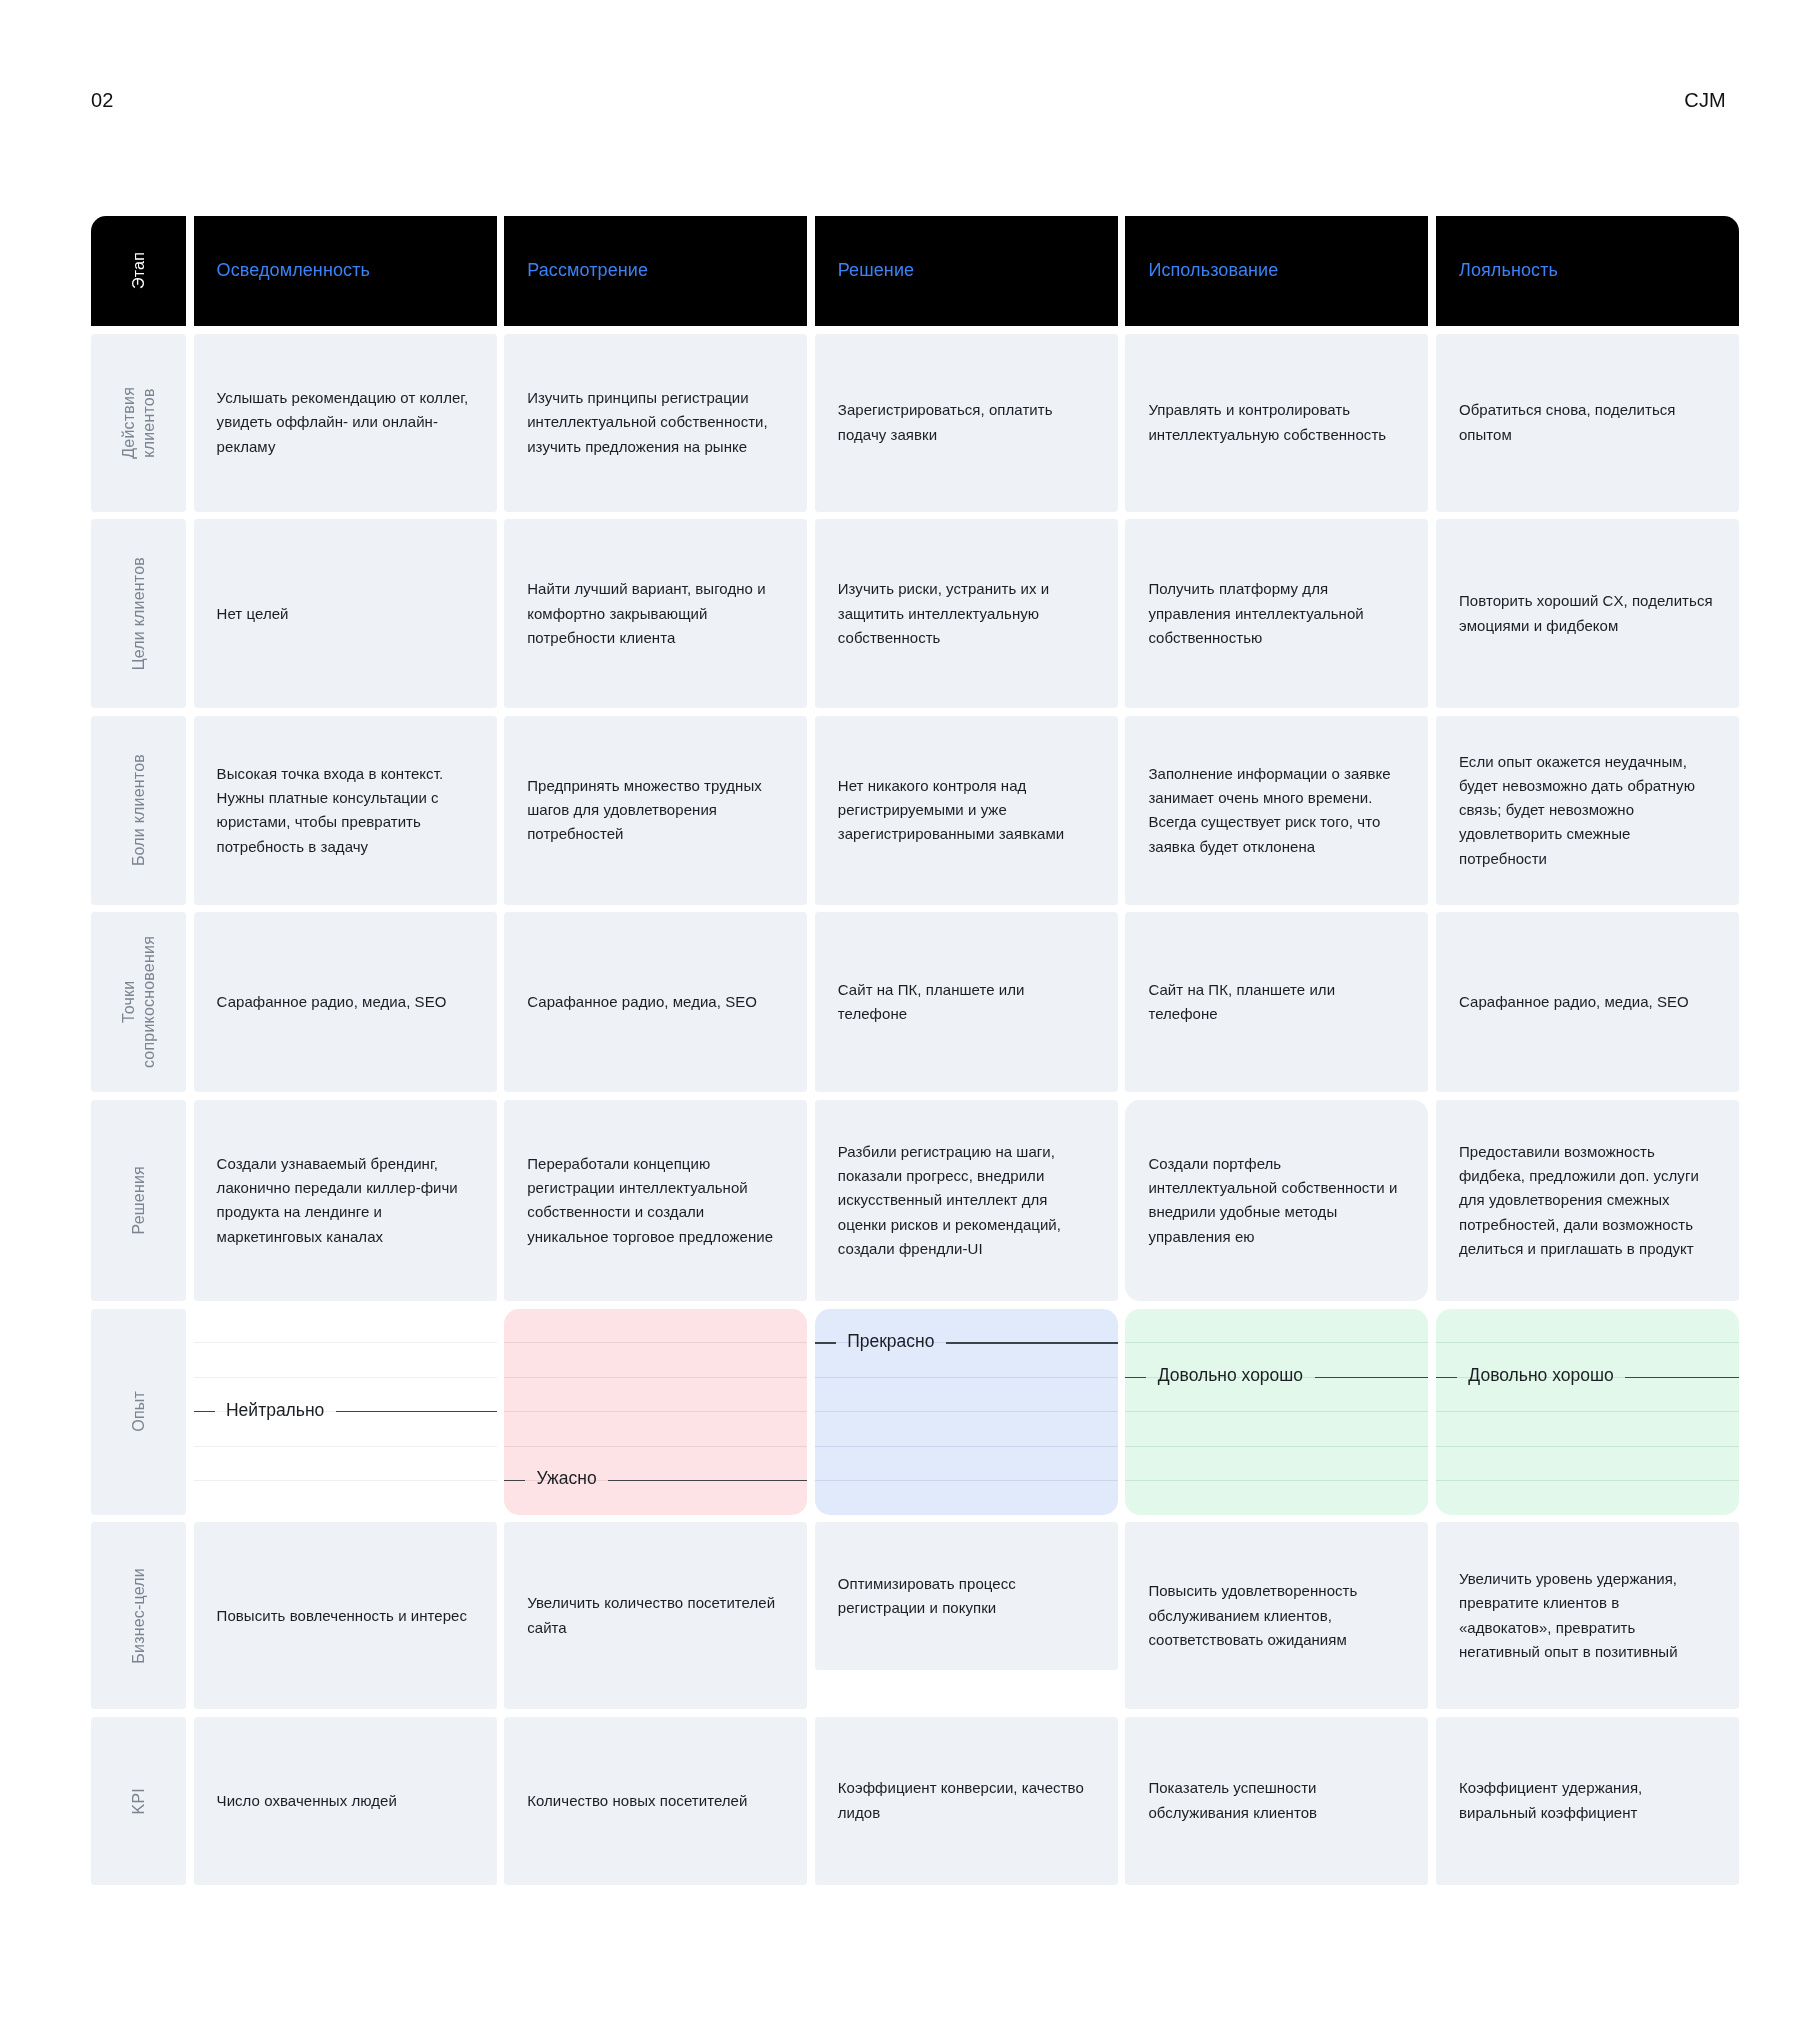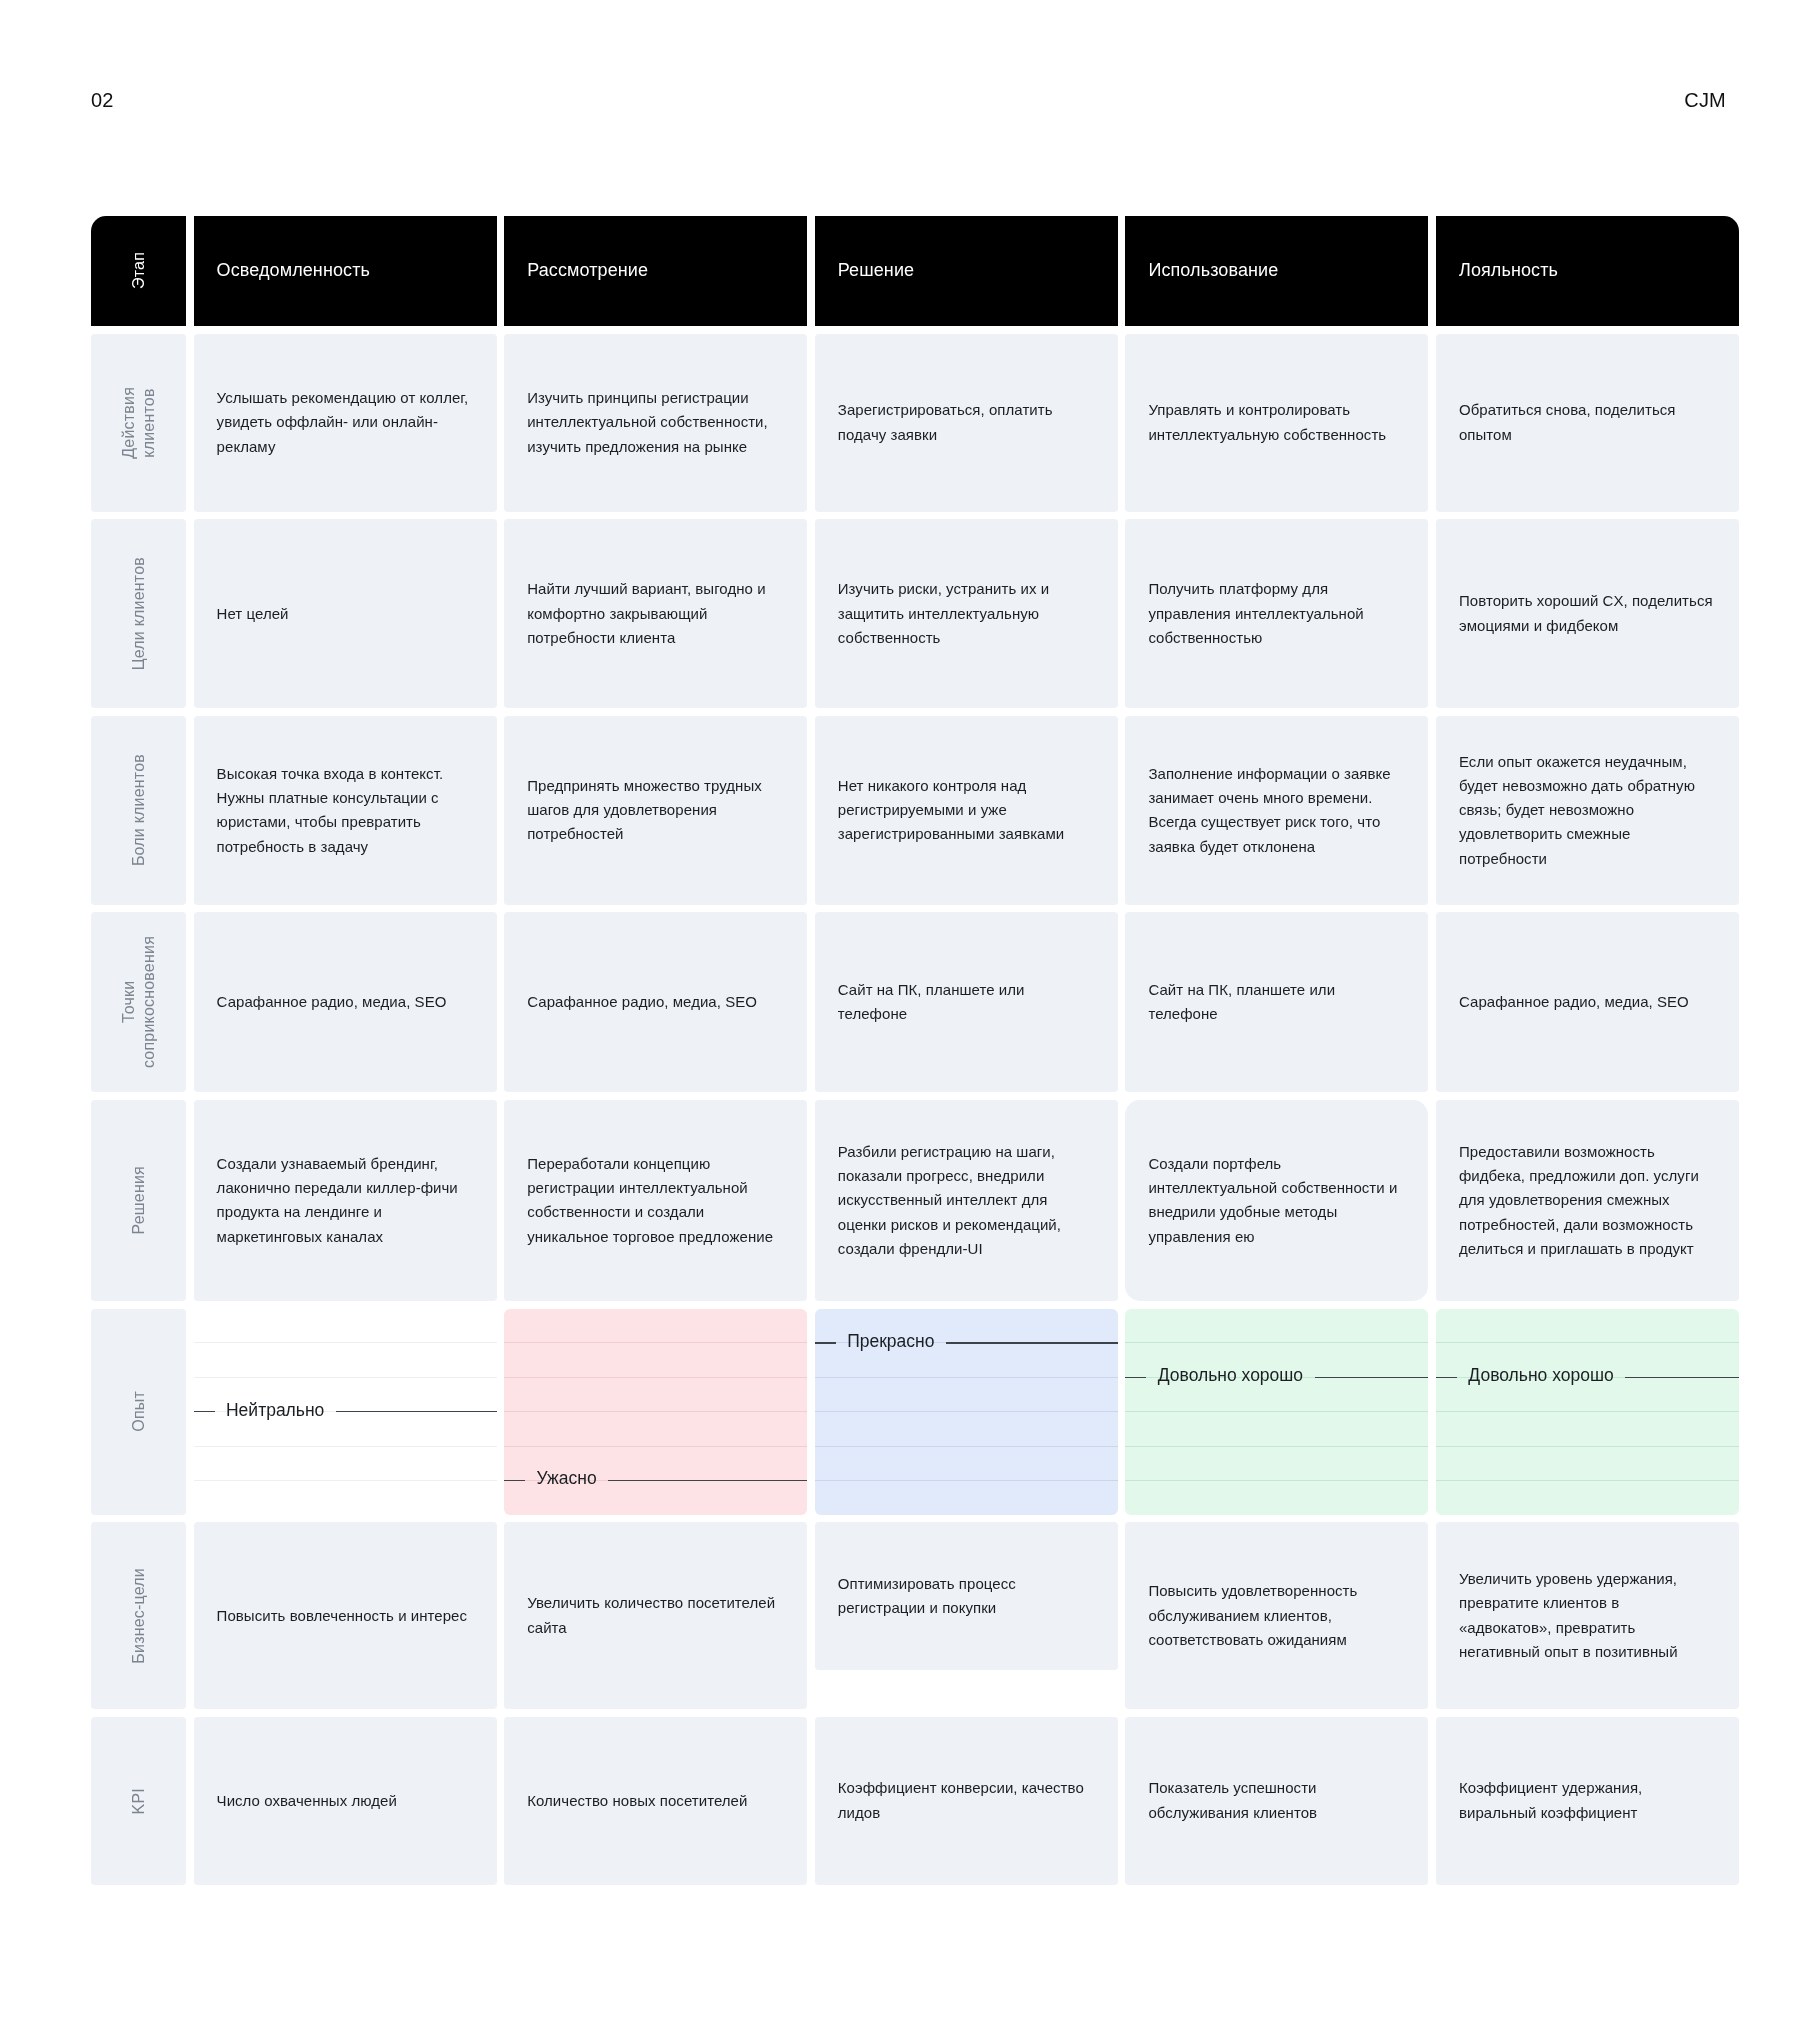--- a/index.html
+++ b/index.html
@@ -79,21 +79,21 @@
     line-height: 1.25;
     letter-spacing: 0.2px;
     text-align: center;
   }
   .hdr-col {
     display: flex;
     align-items: center;
     padding: 0 23px;
   }
   .hdr-col span {
-    color: #ffffff;
+    color: #3b82f6;
     font-size: 18px;
     line-height: 1.3;
     letter-spacing: 0.1px;
   }
 
   
   .rowlabel {
     background: #eef1f6;
     border-radius: 3.8px;
     position: relative;
@@ -127,21 +127,21 @@
   .cell span {
     color: #1b1f24;
     font-size: 15px;
     line-height: 1.62;
     letter-spacing: 0.05px;
   }
 
   
   .exp {
     position: relative;
-    border-radius: 6px;
+    border-radius: 15px;
     overflow: hidden;
   }
   .exp .grid {
     position: absolute;
     inset: 0;
     display: flex;
     flex-direction: column;
   }
   .exp .grid i {
     display: block;

